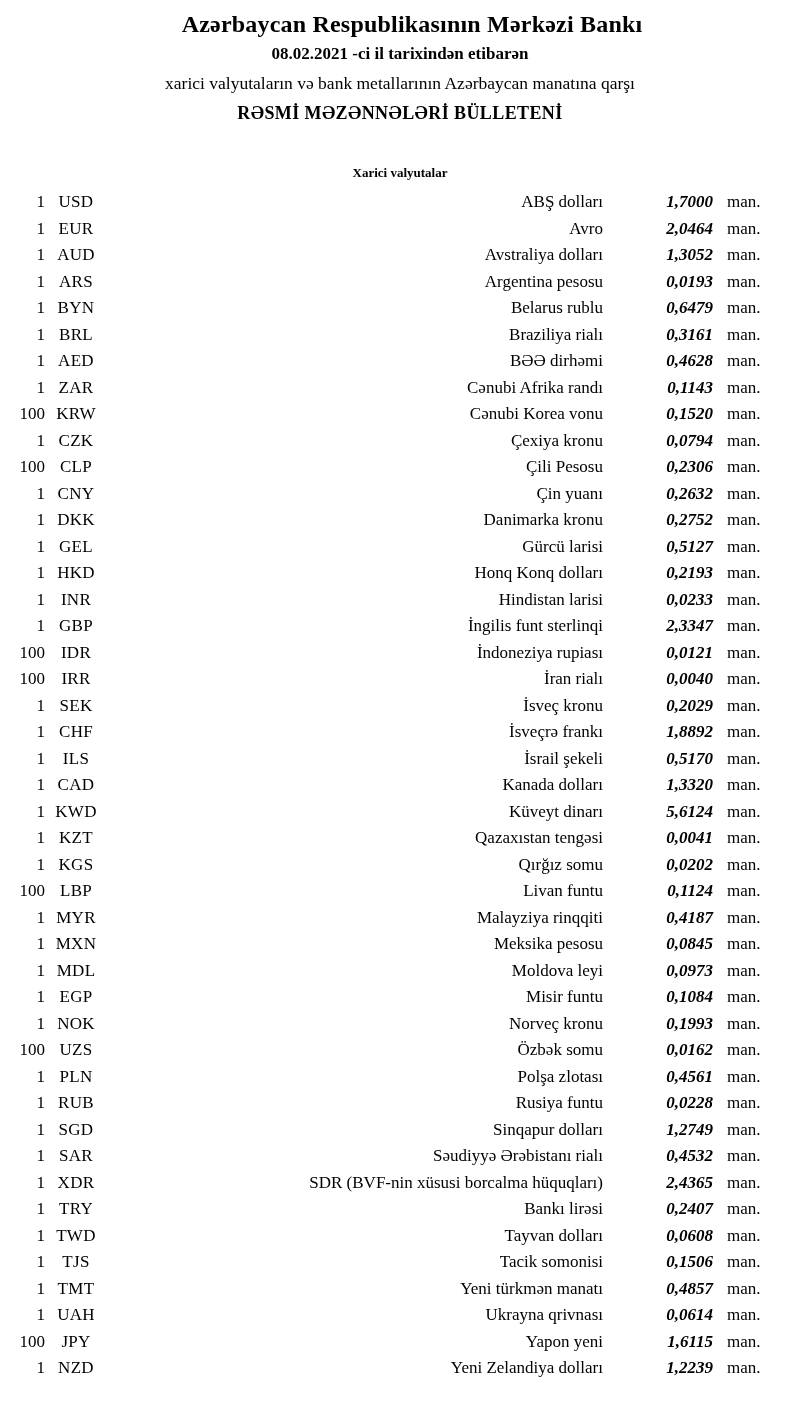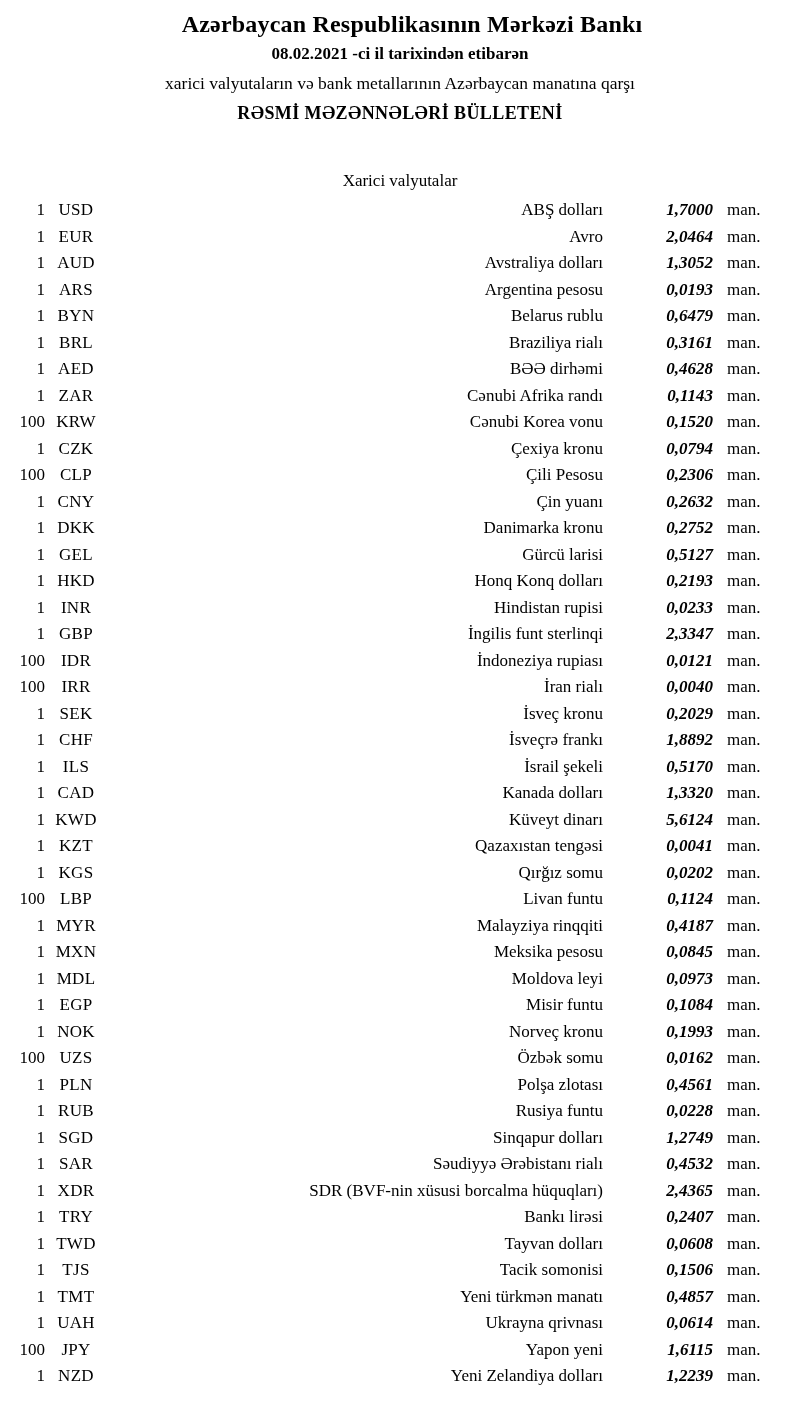--- a/index.html
+++ b/index.html
@@ -38,24 +38,24 @@
     font-weight: normal;
     line-height: 30px;
   }
   .bulletin-title {
     font-size: 18px;
     font-weight: bold;
     line-height: 30px;
     letter-spacing: 0.4px;
   }
   .section-title {
-    margin-top: 40px;
+    margin-top: 32px;
     text-align: center;
-    font-size: 17px;
-    font-weight: normal;
+    font-size: 13px;
+    font-weight: bold;
     line-height: 26px;
   }
   .rates-table {
     margin-top: 3px;
     padding-right: 30px;
   }
   .rate-row {
     display: grid;
     grid-template-columns: 45px 62px 1fr 110px 57px;
     height: 26.5px;
@@ -201,21 +201,21 @@
       <div class="rate-row">
     <div class="cell-qty">1</div>
     <div class="cell-code">HKD</div>
     <div class="cell-name">Honq Konq dolları</div>
     <div class="cell-rate">0,2193</div>
     <div class="cell-unit">man.</div>
   </div>
       <div class="rate-row">
     <div class="cell-qty">1</div>
     <div class="cell-code">INR</div>
-    <div class="cell-name">Hindistan rupisi</div>
+    <div class="cell-name">Hindistan larisi</div>
     <div class="cell-rate">0,0233</div>
     <div class="cell-unit">man.</div>
   </div>
       <div class="rate-row">
     <div class="cell-qty">1</div>
     <div class="cell-code">GBP</div>
     <div class="cell-name">İngilis funt sterlinqi</div>
     <div class="cell-rate">2,3347</div>
     <div class="cell-unit">man.</div>
   </div>

